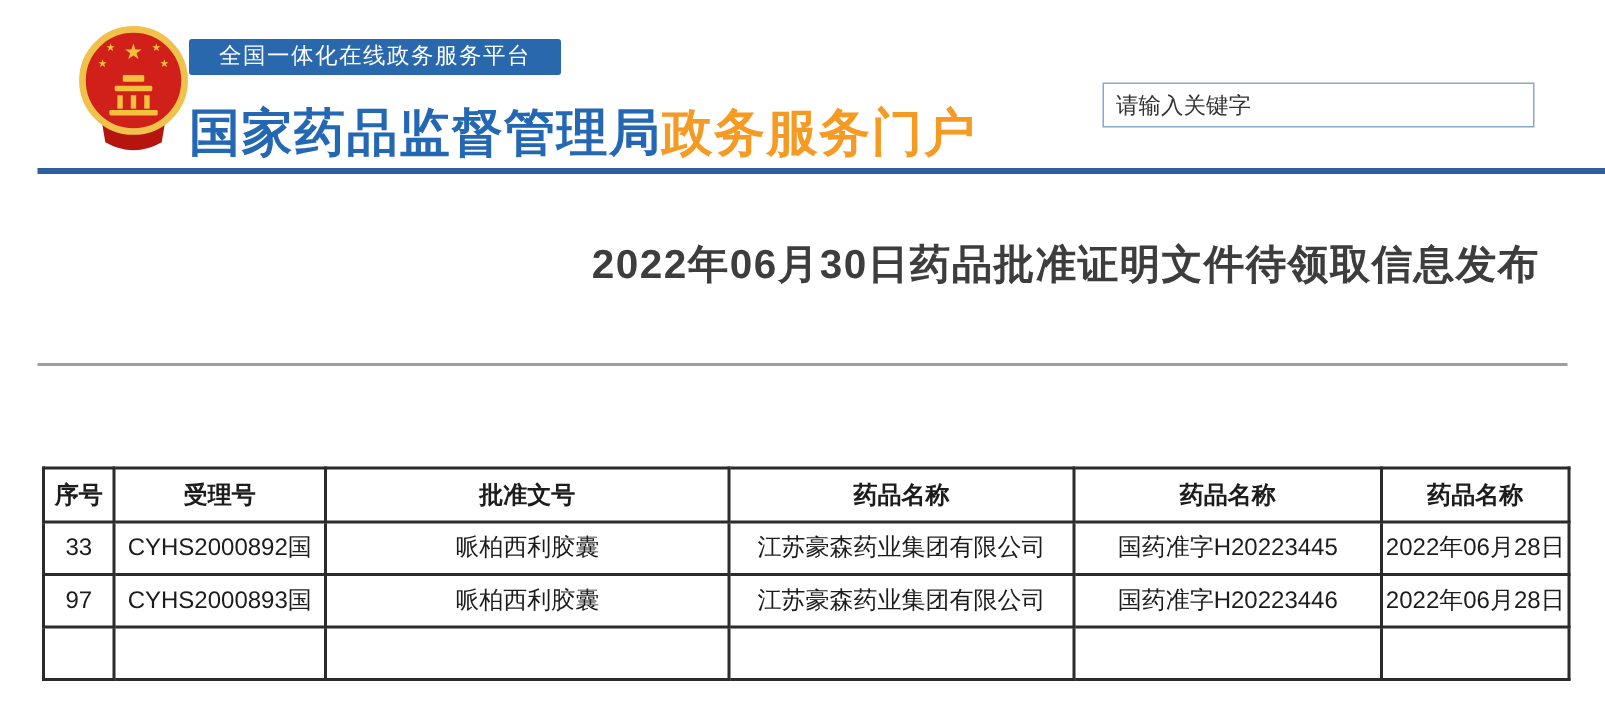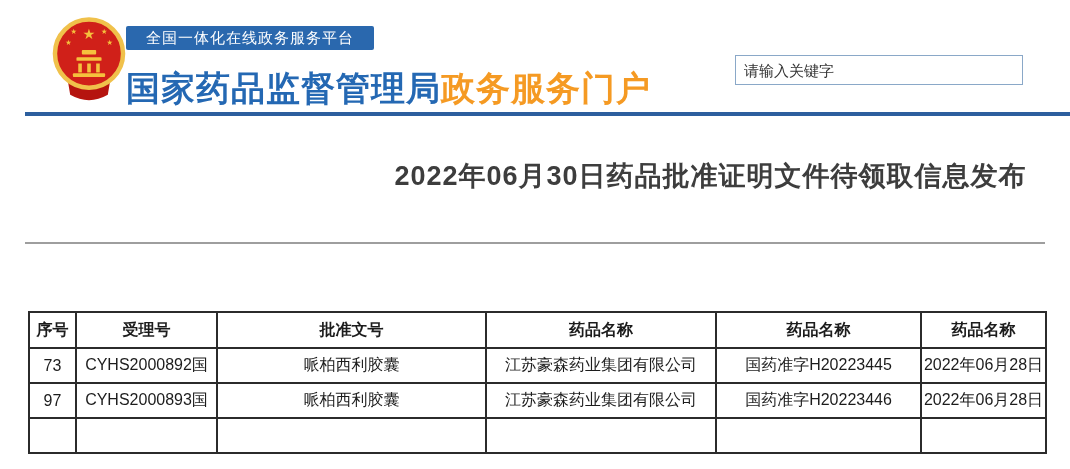--- a/index.html
+++ b/index.html
@@ -92,21 +92,21 @@
         <th>序号</th>
         <th>受理号</th>
         <th>批准文号</th>
         <th>药品名称</th>
         <th>药品名称</th>
         <th>药品名称</th>
       </tr>
   </thead>
   <tbody>
   <tr>
-        <td>73</td>
+        <td>33</td>
         <td>CYHS2000892国</td>
         <td>哌柏西利胶囊</td>
         <td>江苏豪森药业集团有限公司</td>
         <td>国药准字H20223445</td>
         <td>2022年06月28日</td>
       </tr>
       <tr>
         <td>97</td>
         <td>CYHS2000893国</td>
         <td>哌柏西利胶囊</td>

